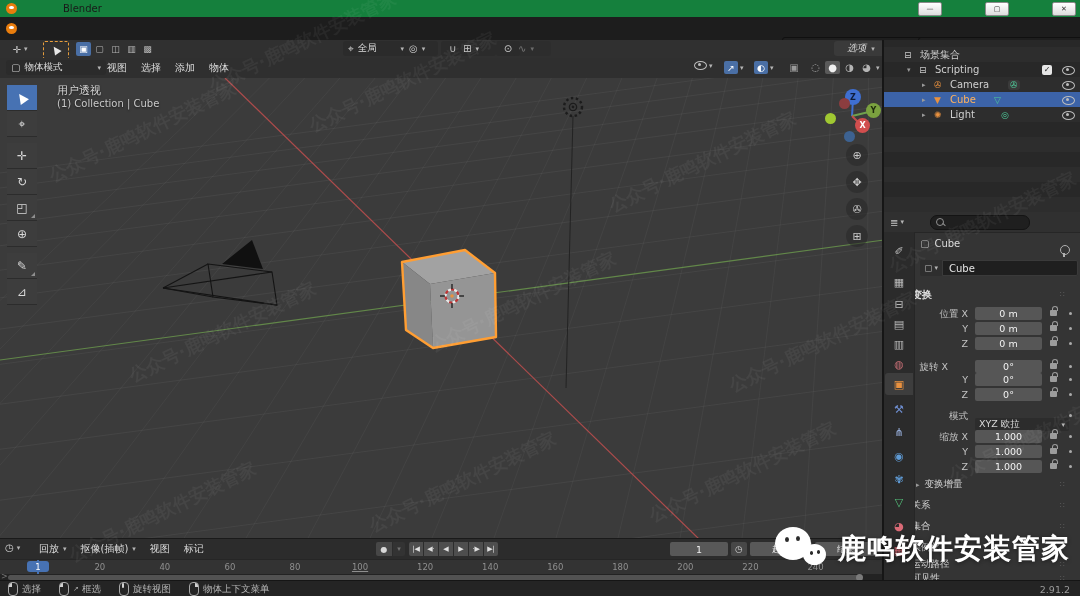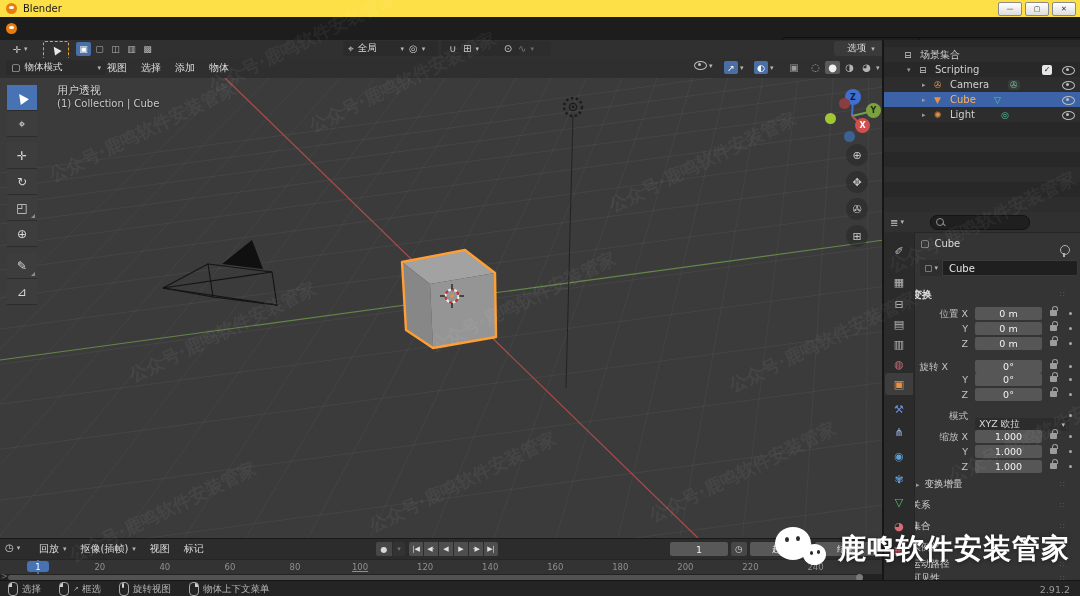--- a/index.html
+++ b/index.html
@@ -2,21 +2,21 @@
 <html><head>
 <meta charset="utf-8">
 <style>
   html,body{margin:0;padding:0;width:1080px;height:596px;overflow:hidden;background:#3b3b3b;
     font-family:"DejaVu Sans","Liberation Sans",sans-serif;-webkit-font-smoothing:antialiased;}
   .abs{position:absolute;}
   .g{font-family:"DejaVu Sans",sans-serif;}
   .chev{font-size:7px;color:#b5b5b5;}
   .btn{display:flex;align-items:center;justify-content:center;}
   
-  #titlebar{left:0;top:0;width:1080px;height:17px;background:#fde047;border-bottom:1px solid #c8c8c8;color:#1a1a1a;font-size:10px;display:flex;align-items:center;}
+  #titlebar{left:0;top:0;width:1080px;height:17px;background:#15803d;border-bottom:1px solid #c8c8c8;color:#1a1a1a;font-size:10px;display:flex;align-items:center;gap:40px;}
   .winbtn{width:22px;height:12px;border:1px solid #8a8a8a;background:linear-gradient(#fff,#ddd);border-radius:2px;font-size:7px;color:#333;display:flex;align-items:center;justify-content:center;margin-left:3px;}
   .blogo{width:11px;height:11px;border-radius:50%;background:#e87d0d;position:relative;display:inline-block;}
   .blogo:after{content:'';position:absolute;left:3px;top:2.5px;width:5px;height:3.5px;border-radius:50%;background:#fff;}
   
   #menubar{left:0;top:17px;width:1080px;height:23px;background:#1d1d1d;}
   .mb-item{color:#d8d8d8;font-size:10px;padding:0 7px;height:23px;display:flex;align-items:center;cursor:default;}
   .ws-tab{color:#9a9a9a;font-size:10px;padding:0 9px;height:19px;display:flex;align-items:center;background:#242424;border-right:1px solid #191919;}
   .ws-tab.active{background:#3c3c3c;color:#eeeeee;}
   .idfield{background:#1e1e1e;border:1px solid #101010;border-radius:3px;height:16px;display:flex;align-items:center;color:#cfcfcf;font-size:10px;}
   
@@ -140,21 +140,21 @@
     <span class="miniicon g">⊞</span>
     <span class="chev g">▾</span>
   </div>
   <div class="abs pillfield" style="left:496px;top:1px;width:14px;justify-content:center;">
     <span class="miniicon g">⊙</span>
   </div>
   <div class="abs pillfield" style="left:513px;top:1px;width:28px;opacity:.45;">
     <span class="miniicon g">∿</span>
     <span class="chev g">▾</span>
   </div>
-  <div class="abs pillfield" style="left:834px;top:1px;width:44px;background:#3a3a3a;justify-content:center;gap:5px;">
+  <div class="abs pillfield" style="left:834px;top:1px;width:44px;background:#3a3a3a;justify-content:center;gap:5px;font-style:italic;">
     <span>选项</span>
     <span class="chev g">▾</span>
   </div>
 </div>
 
 <div id="vph" class="abs">
   <div class="abs pillfield" style="left:6px;top:2px;width:90px;">
     <span class="miniicon g">▢</span>
     <span style="flex:1">物体模式</span>
     <span class="chev g">▾</span>

